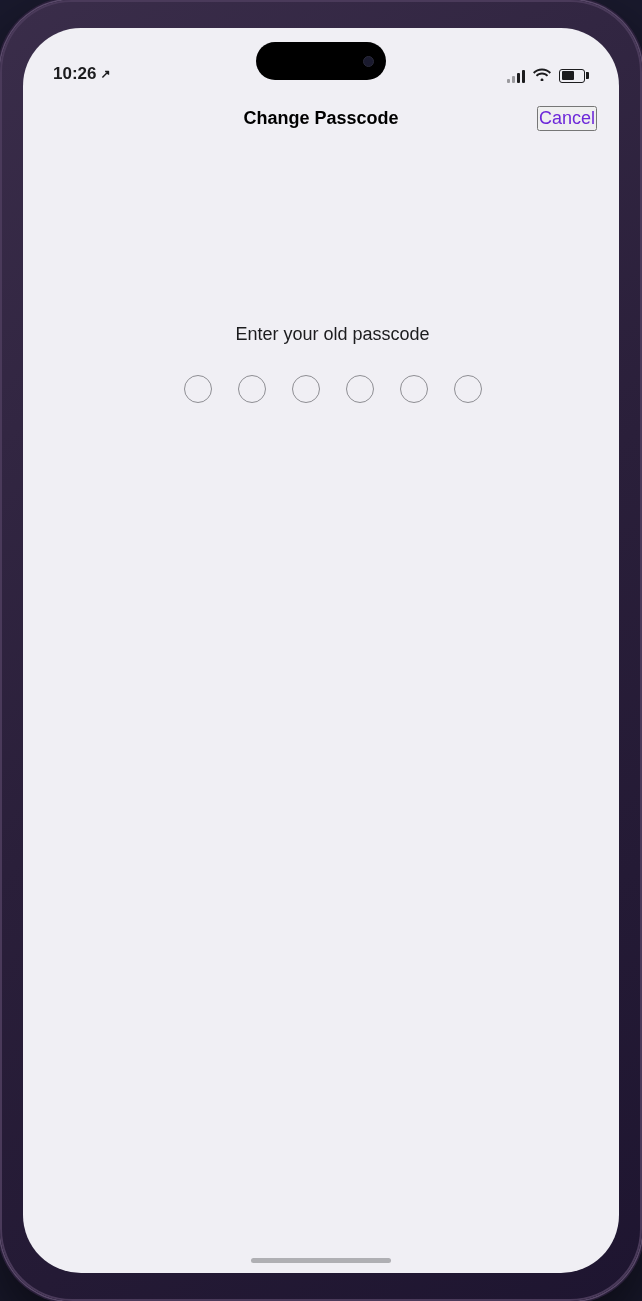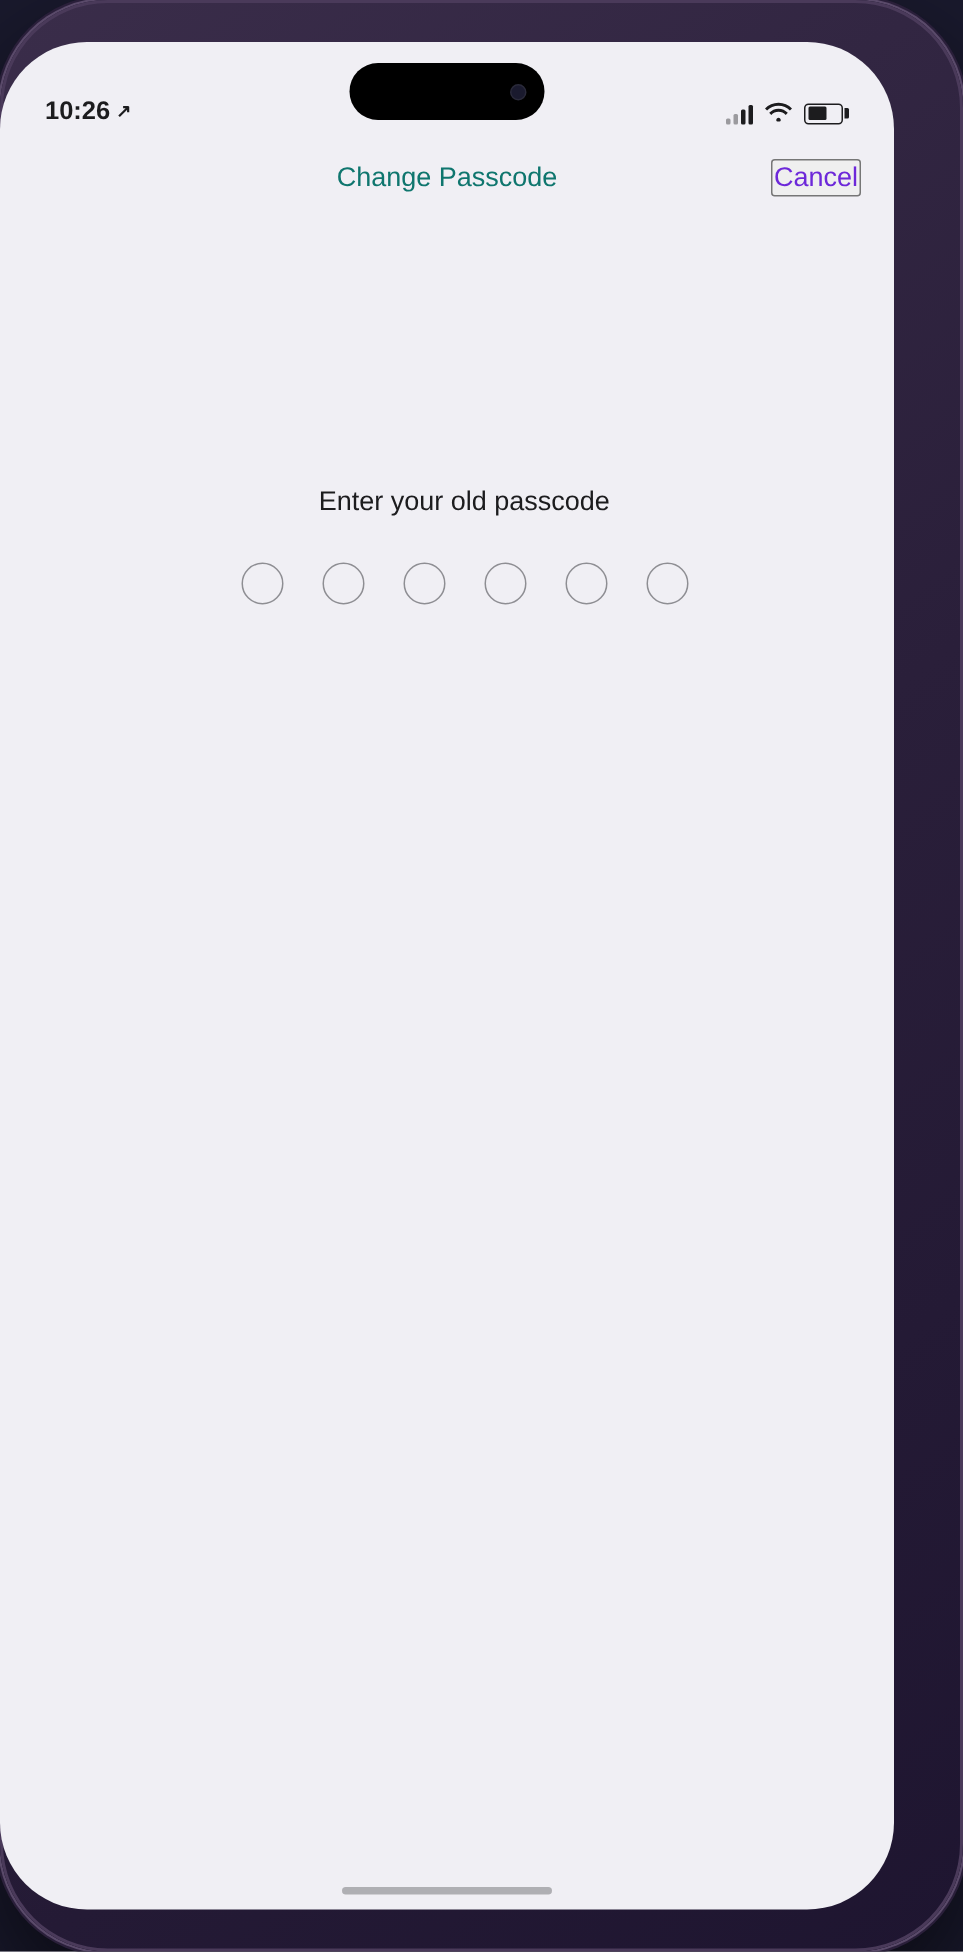--- a/index.html
+++ b/index.html
@@ -13,20 +13,21 @@
       font-family: -apple-system, BlinkMacSystemFont, 'SF Pro Display', 'Helvetica Neue', sans-serif;
     }
 
     .phone-outer {
       width: 642px;
       height: 1301px;
       background: linear-gradient(145deg, #3a2d4a, #2a1f3a, #1e1530);
       border-radius: 72px;
       position: relative;
       display: flex;
+      justify-content: center;
       align-items: center;
       box-shadow:
         0 0 0 1.5px #5a4a6a,
         0 0 0 3px #2a1f3a,
         inset 0 0 0 2px #4a3a5a,
         0 30px 80px rgba(0,0,0,0.7);
     }
 
     .phone-screen {
       width: 596px;
@@ -149,22 +150,22 @@
       height: 52px;
       display: flex;
       align-items: center;
       justify-content: space-between;
       padding: 0 22px;
       position: relative;
     }
 
     .nav-title {
       font-size: 18px;
-      font-weight: 400;
-      color: #0f766e;
+      font-weight: 700;
+      color: #000000;
       position: absolute;
       left: 50%;
       transform: translateX(-50%);
     }
 
     .nav-cancel {
       font-size: 18px;
       color: #6d28d9;
       font-weight: 400;
       margin-left: auto;

